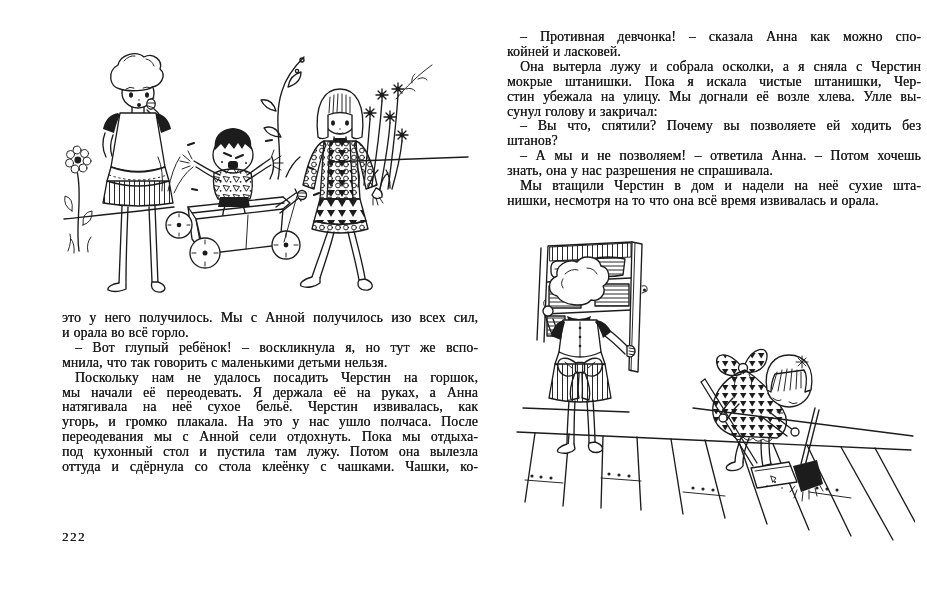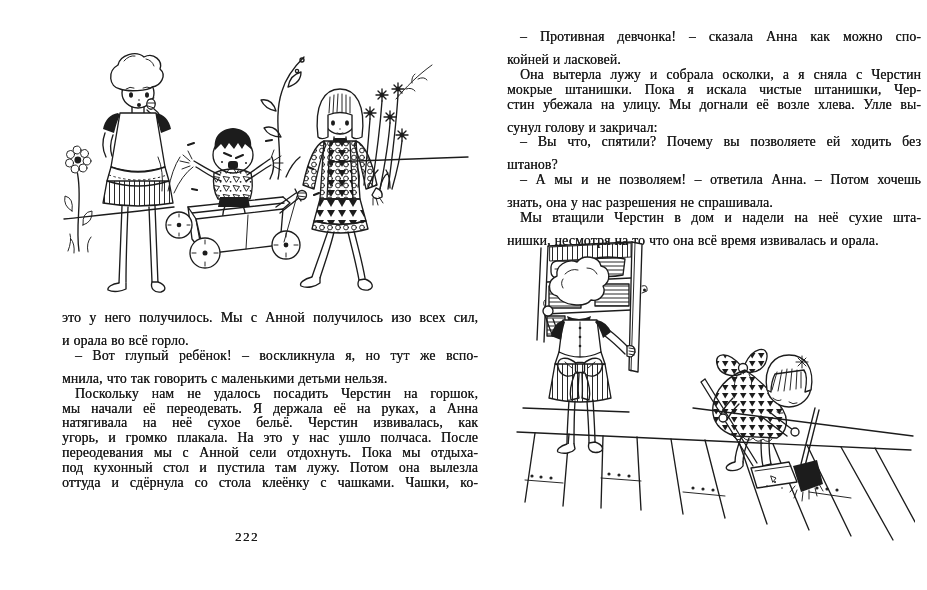--- a/index.html
+++ b/index.html
@@ -9,25 +9,25 @@
     font-family:"Liberation Serif","DejaVu Serif",serif;
     color:#1c1c1c;
   }
   .spread{position:absolute;inset:0;background:#fff;}
 
   .text-block{position:absolute;font-size:13.8px;line-height:14.9px;
     letter-spacing:.12px;word-spacing:.4px;text-shadow:.22px 0 0 currentColor;}
   .text-left{left:62px;top:311px;width:416px;}
   .text-right{left:507px;top:30px;width:414px;}
   .line{text-align:justify;text-align-last:justify;}
-  .line.end{text-align-last:left;margin-top:8px;}
+  .line.end{text-align-last:left;}
   .line.indent{text-indent:13px;}
 
   .page-number{position:absolute;left:62px;top:529px;width:370px;
-    text-align:center;font-size:13px;letter-spacing:1.5px;
+    font-size:13px;letter-spacing:1.5px;
     text-shadow:.22px 0 0 currentColor;}
 
   .illus{position:absolute;margin:0;}
   .illus-left{left:62px;top:48px;width:410px;height:252px;}
   .illus-right{left:505px;top:240px;width:410px;height:305px;}
   .illus svg{display:block;width:100%;height:100%;}
 
   
   :where(.illus) :is(path,circle,ellipse,rect,line,polyline,polygon){
     fill:none;stroke:#1c1c1c;stroke-width:1.35;

